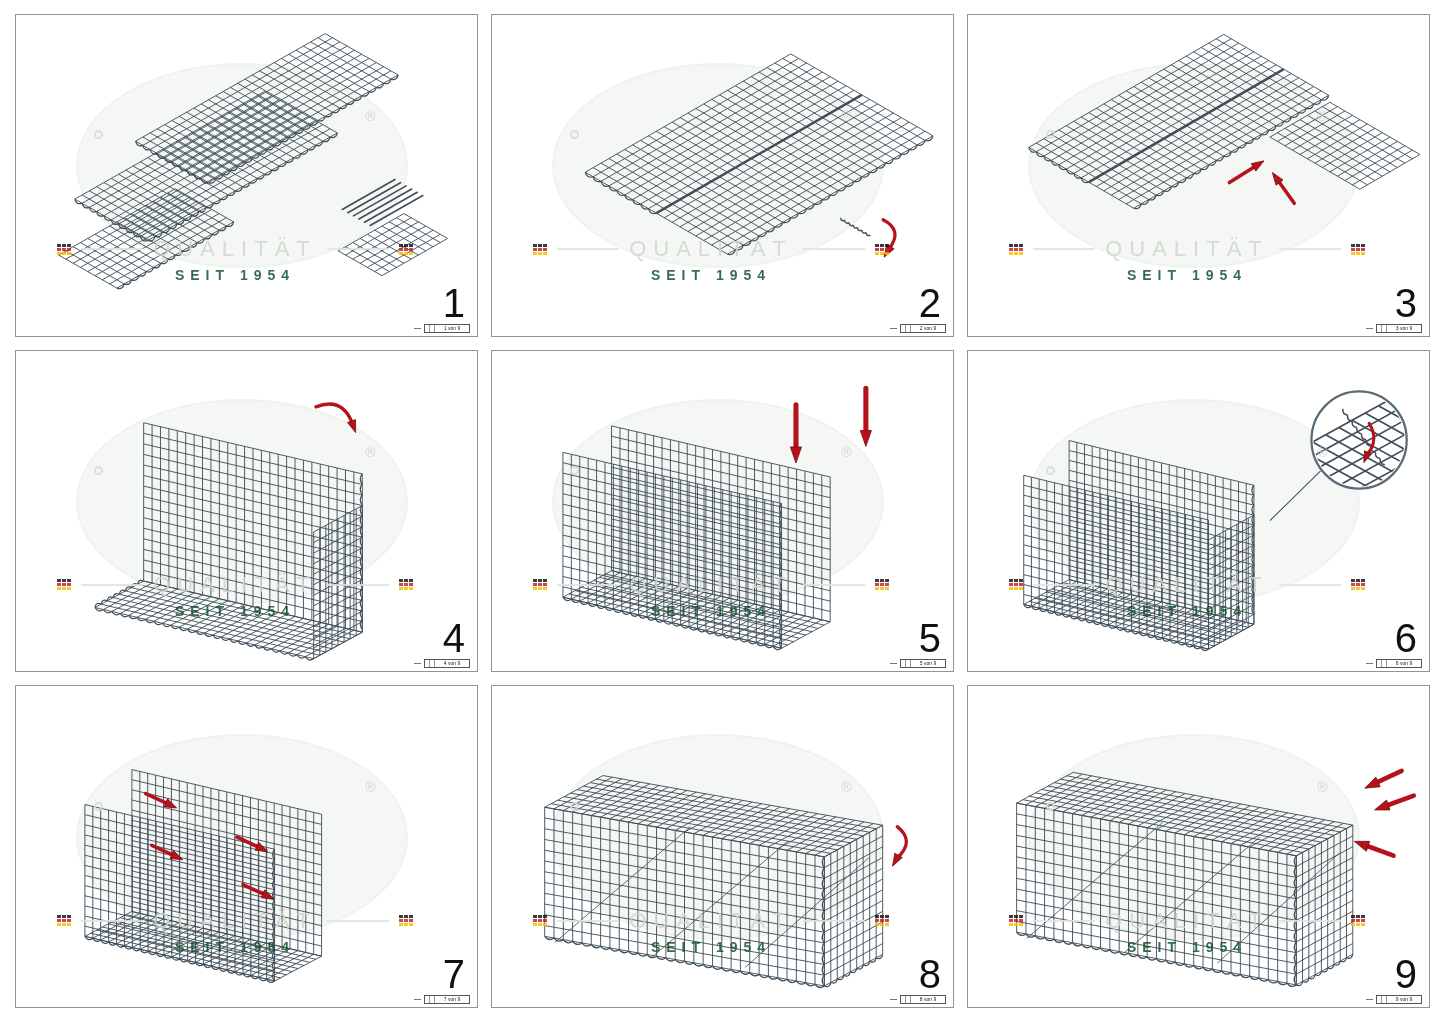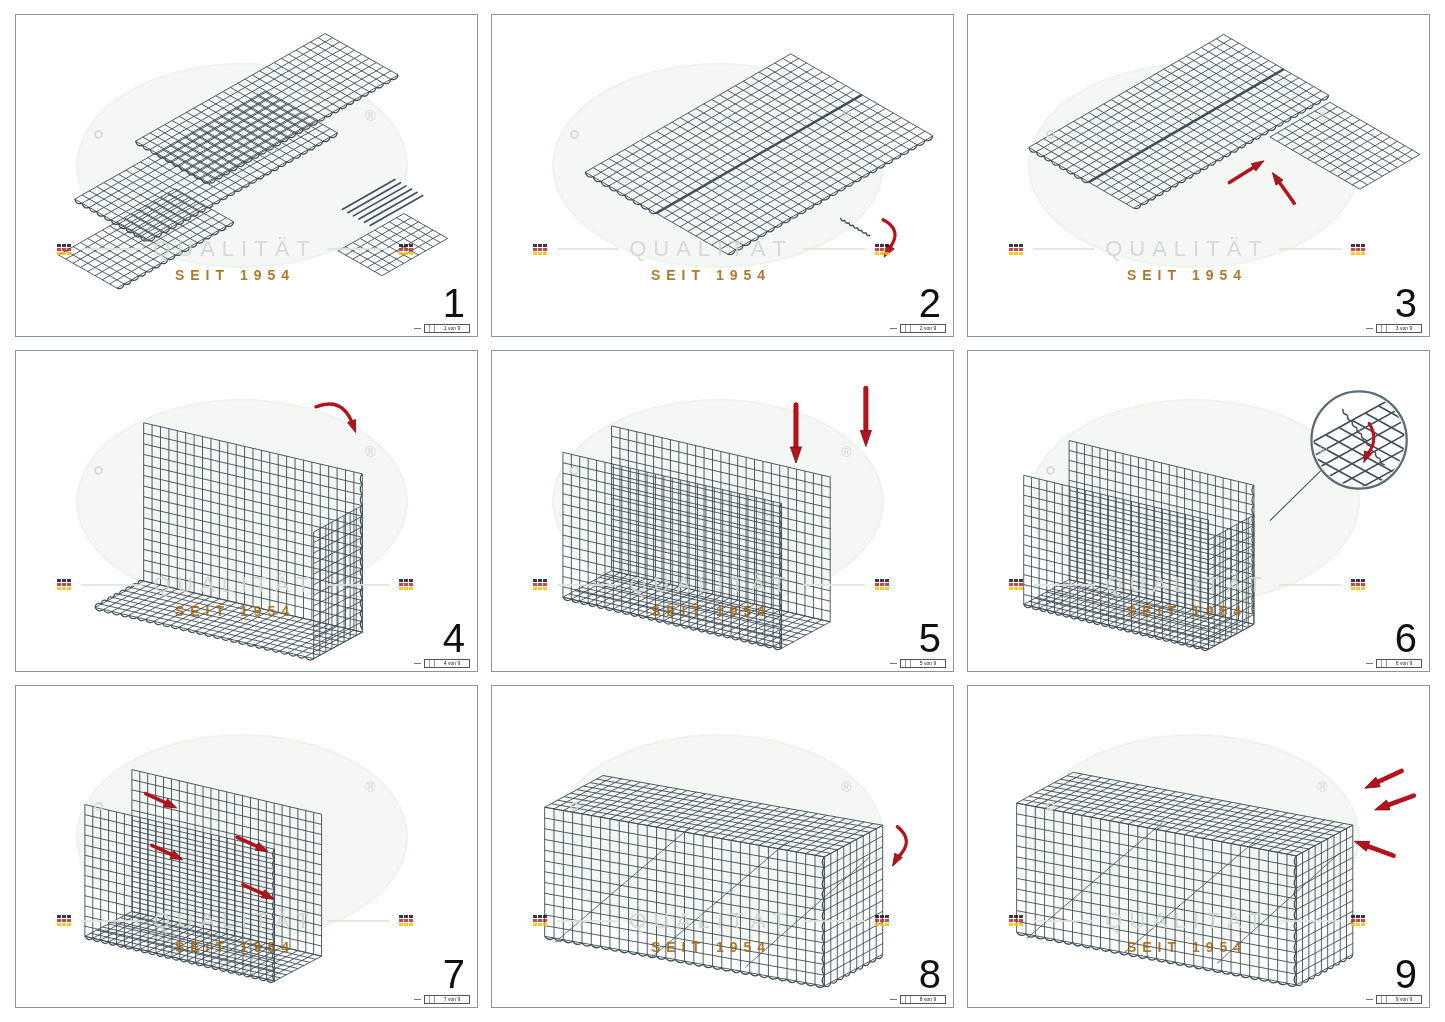--- a/index.html
+++ b/index.html
@@ -7,21 +7,21 @@
   .page{width:1445px;height:1022px;padding:14px 15px;display:grid;grid-template-columns:repeat(3,1fr);grid-template-rows:repeat(3,1fr);gap:13px}
   .panel{position:relative;border:1px solid #8f969b;background:#fff;overflow:hidden}
   .fig{position:absolute;inset:0;width:100%;height:100%;z-index:2}
   .wm-ellipse{position:absolute;left:13%;top:15%;width:72%;height:64%;border-radius:50%;background:#ecf1ea;border:2px solid #e3eae1;opacity:.55;z-index:1}
   .wm-reg{position:absolute;right:22%;top:29%;font-size:14px;color:#cfd5cf;z-index:3;opacity:.9}
   .wm-dot{position:absolute;left:17%;top:36%;width:9px;height:9px;border:2px solid #d6dbd6;border-radius:50%;z-index:3;opacity:.9}
   .wm{position:absolute;left:0;right:5%;top:69%;z-index:3;display:flex;flex-direction:column;align-items:center;gap:5px;opacity:.85;pointer-events:none}
   .wm-row{display:flex;align-items:center;gap:10px}
   .wm-line{width:62px;height:2px;background:#dfe5df}
   .wm-title{font-size:22px;letter-spacing:7px;color:#d0d6d0;font-weight:400;white-space:nowrap}
-  .wm-sub{font-size:14px;letter-spacing:6px;color:#a16207;font-weight:700;white-space:nowrap}
+  .wm-sub{font-size:14px;letter-spacing:6px;color:#14532d;font-weight:700;white-space:nowrap}
   .flag{display:grid;grid-template-columns:repeat(3,4px);grid-auto-rows:3px;gap:1px}
   .flag i{display:block}
   .flag i:nth-child(-n+3){background:#1a1a1a}
   .flag i:nth-child(n+4):nth-child(-n+6){background:#cc2229}
   .flag i:nth-child(n+7){background:#f2c200}
   .tb{position:absolute;right:7px;bottom:3px;display:flex;align-items:flex-end;gap:3px;z-index:4}
   .tb-tick{width:7px;height:1px;background:#777;margin-bottom:4px}
   .tb-box{display:flex;align-items:stretch;border:1px solid #555;height:9px;width:46px;background:#fff}
   .tb-c{width:5px;border-right:1px solid #999}
   .tb-label{flex:1;font-size:5px;line-height:7px;text-align:center;color:#222;white-space:nowrap}

